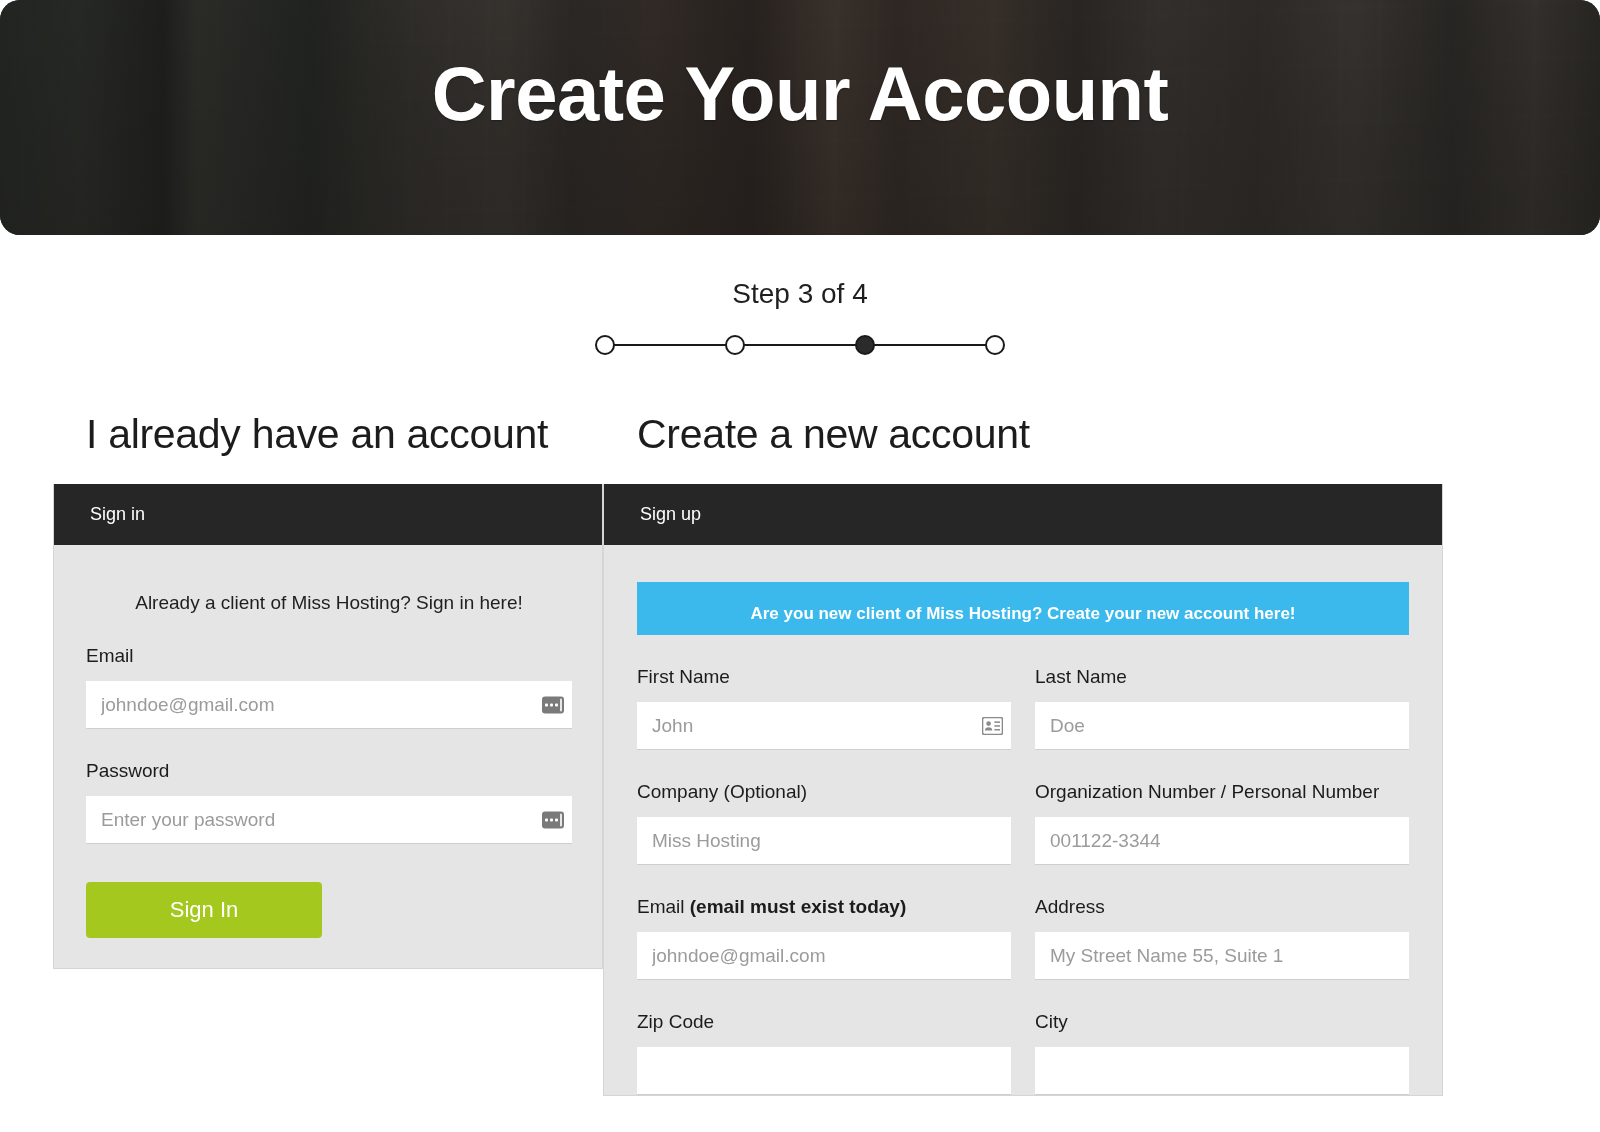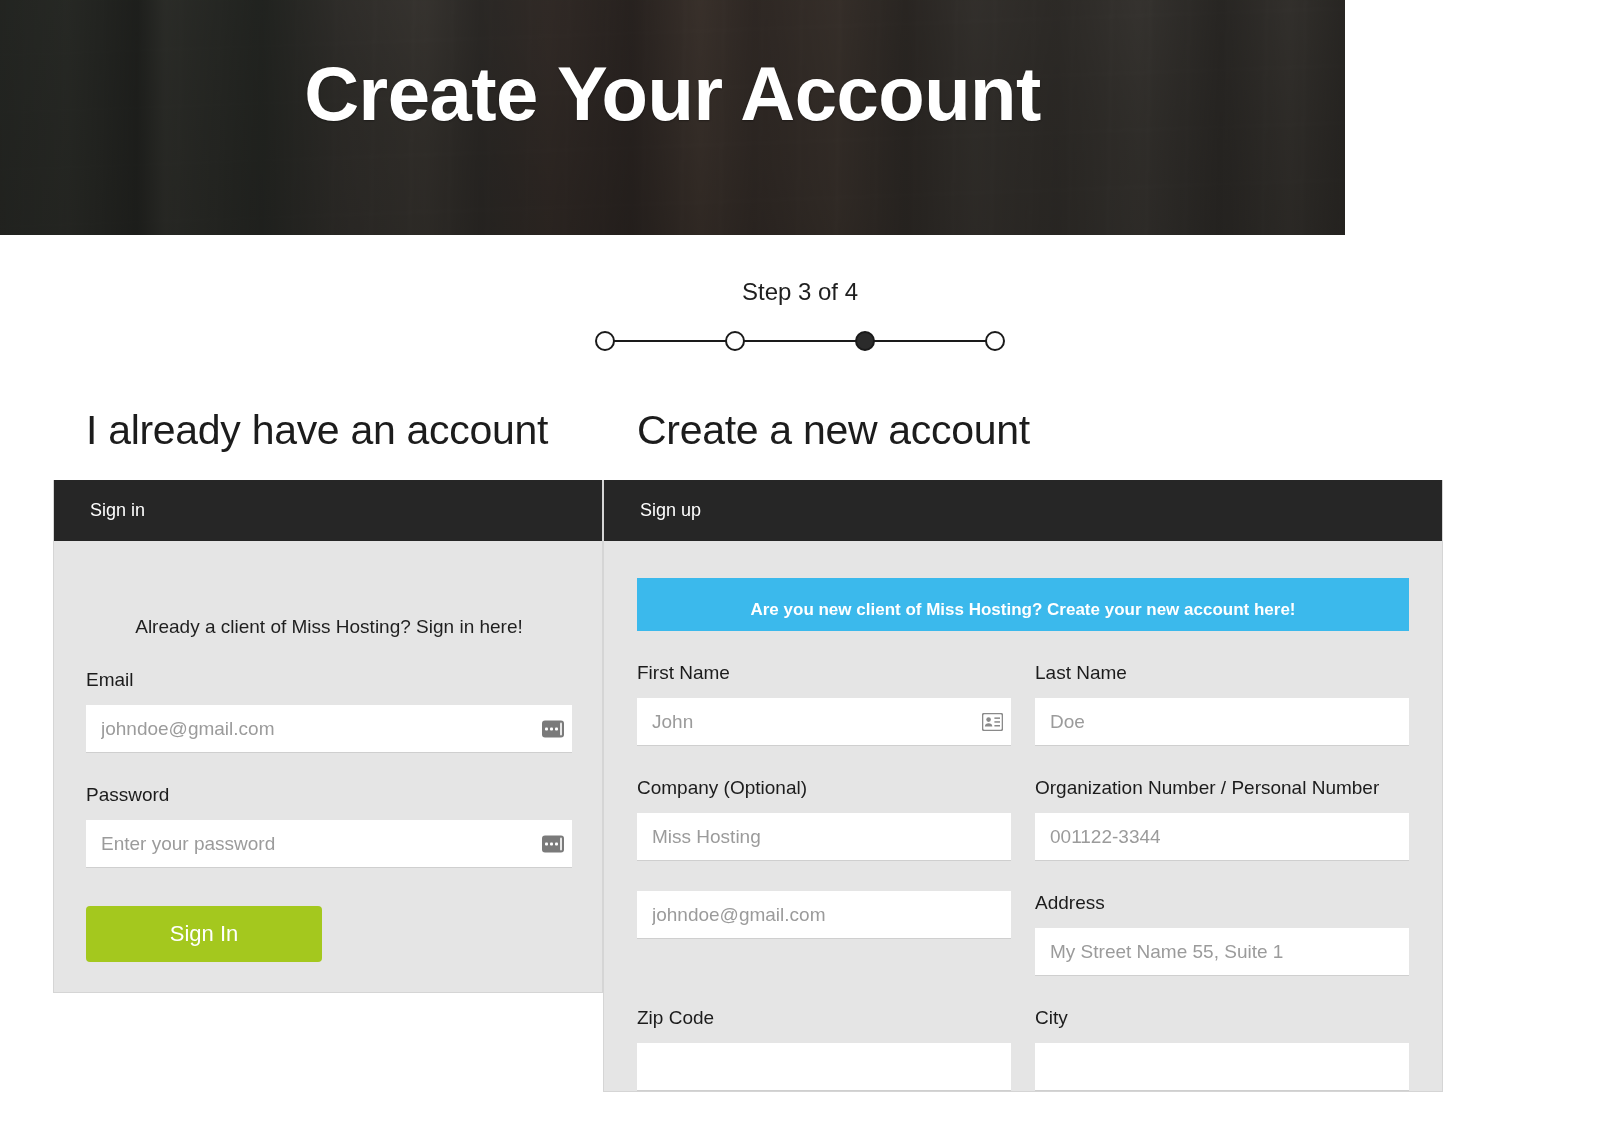--- a/index.html
+++ b/index.html
@@ -9,24 +9,25 @@
     width: 1600px; height: 1132px;
     overflow: hidden;
     background: #ffffff;
     font-family: "Liberation Sans", sans-serif;
     -webkit-font-smoothing: antialiased;
   }
 
   
   .hero {
     position: relative;
-    width: 1345px;
+    width: 1600px;
     height: 235px;
     overflow: hidden;
     background: #14532d;
+    border-radius: 20px;
   }
   .hero-bg {
     position: absolute;
     inset: 0;
     
     background-color: #3c3935;
     background-image:
       
       linear-gradient(90deg,
         rgba(40,44,40,0.95) 0%,  rgba(46,50,45,0.9) 6%,
@@ -71,21 +72,21 @@
     text-shadow: 0 1px 2px rgba(0,0,0,0.35);
   }
 
   
   .stepper-wrap {
     width: 1600px;
     padding-top: 43px;
   }
   .stepper-label {
     text-align: center;
-    font-size: 24px;
+    font-size: 28px;
     color: #1f1f1f;
     margin-bottom: 22px;
   }
   .stepper-track {
     position: relative;
     width: 410px;
     height: 26px;
     margin: 0 auto;
     display: flex;
     align-items: center;
@@ -135,21 +136,21 @@
   }
   .panel-header {
     background: #262626;
     color: #ffffff;
     font-size: 18px;
     padding: 19px 0 19px 36px;
     height: 61px;
     line-height: 23px;
   }
   .panel-body { padding: 0 32px 24px 32px; }
-  .col-left  .panel-body { padding: 0 30px 30px 32px; margin-top: 28px; }
+  .col-left  .panel-body { padding: 0 30px 30px 32px; }
   .col-right .panel-body { padding: 0 33px 0 33px; }
 
   .intro-text {
     text-align: center;
     font-size: 19px;
     color: #1f1f1f;
     padding: 47px 0 0 0;
   }
 
   .banner {
@@ -366,20 +367,21 @@
               <div class="input-wrap">
                 <input type="text" placeholder="001122-3344" style="">
               </div>
             </div>
           </div>
         </div>
 
         <div class="row2">
           <div class="cell">
             <div class="field">
+              <div class="field-label"><span>Email </span><b>(email must exist today)</b></div>
               <div class="input-wrap">
                 <input type="text" placeholder="johndoe@gmail.com" style="">
               </div>
             </div>
           </div>
           <div class="cell">
             <div class="field">
               <div class="field-label">Address</div>
               <div class="input-wrap">
                 <input type="text" placeholder="My Street Name 55, Suite 1" style="">

